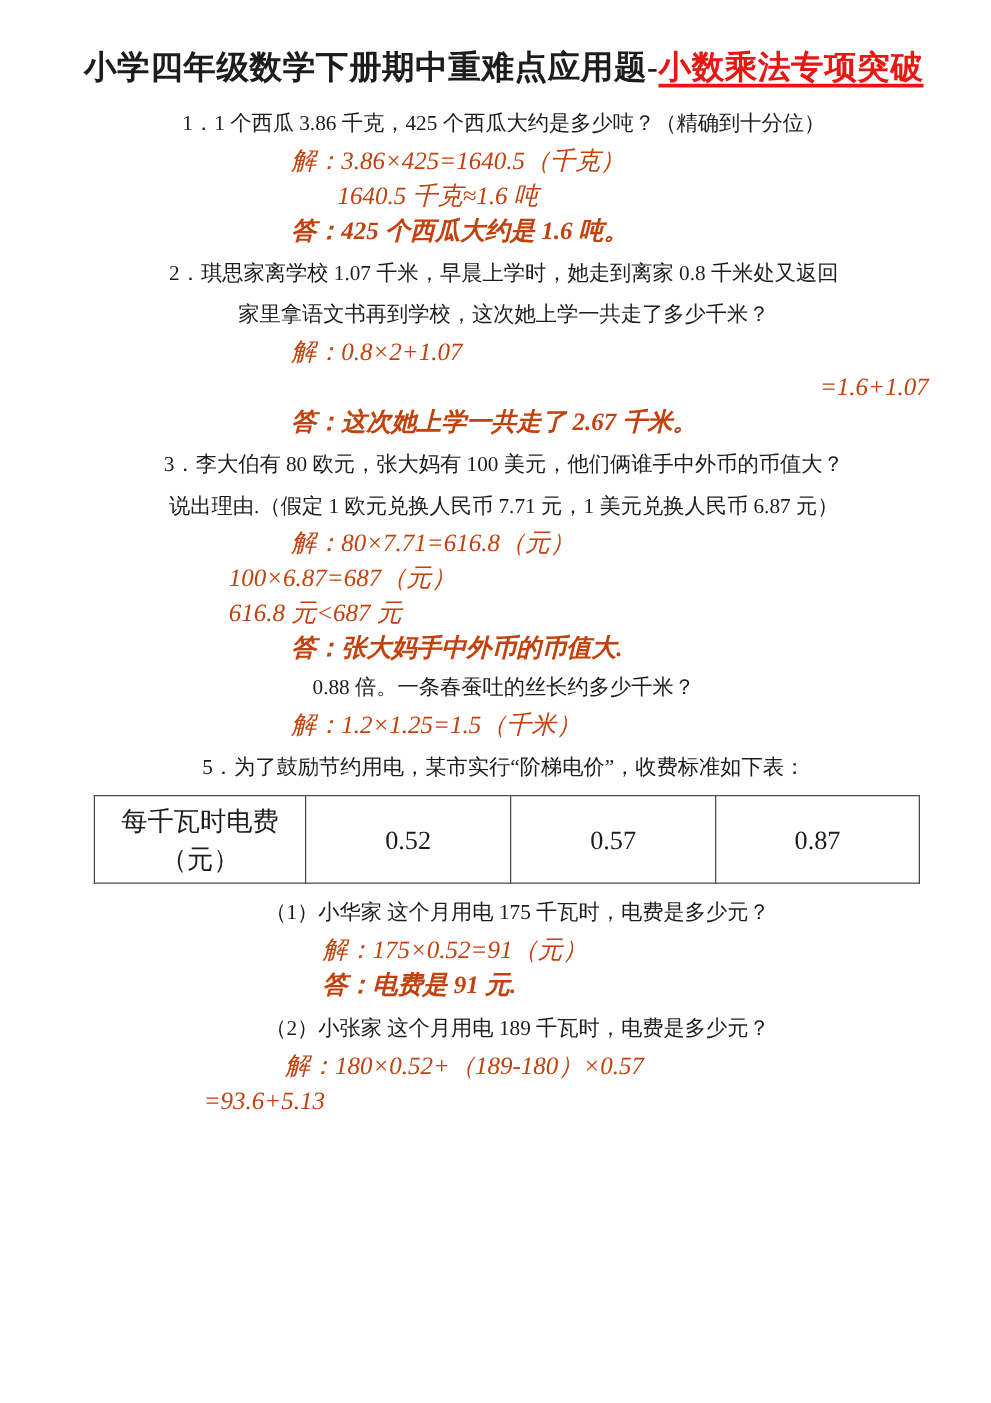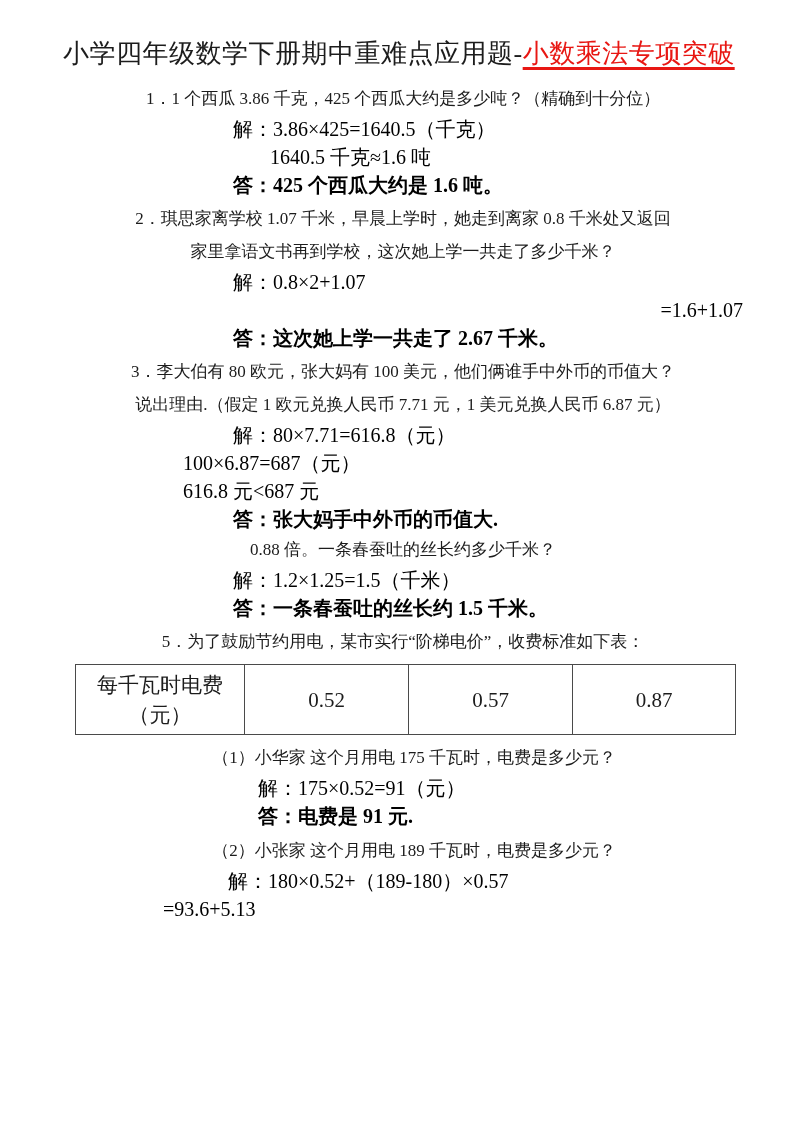--- a/index.html
+++ b/index.html
@@ -12,42 +12,44 @@
     box-sizing:border-box;
     width:793px;height:1122px;
     padding:34px 50px 0 63px;
     overflow:hidden;
     background:#ffffff;
   }
   .title{
     margin:0 0 8px 0;
     font-size:26px;
     line-height:40px;
-    font-weight:normal;
+    font-weight:bold;
+    text-align:center;
     white-space:nowrap;
     letter-spacing:0.5px;
   }
   .title .red-part{
     color:#e81713;
     text-decoration:underline;
     text-decoration-thickness:2.5px;
     text-underline-offset:5px;
   }
   .q{
     font-size:17px;
     line-height:33px;
     white-space:nowrap;
     text-align:center;
   }
   .gap{margin-top:3px;}
   .sol{
     font-size:20px;
     line-height:28px;
-    color:#000000;
+    color:#c2410c;
     white-space:nowrap;
+    font-style:italic;
   }
   .bold{font-weight:bold;}
   .i170{margin-left:170px;}
   .i207{margin-left:207px;}
   .i220{margin-left:220px;text-align:right;}
   .i227{margin-left:120px;}
   .i195{margin-left:195px;}
   .i165{margin-left:165px;}
   .i157{margin-left:100px;}
   .i22{margin-left:22px;}
@@ -90,21 +92,20 @@
 
   <div class="q gap">3．李大伯有 80 欧元，张大妈有 100 美元，他们俩谁手中外币的币值大？</div>
   <div class="q">说出理由.（假定 1 欧元兑换人民币 7.71 元，1 美元兑换人民币 6.87 元）</div>
   <div class="sol i170">解：80×7.71=616.8（元）</div>
   <div class="sol i227">100×6.87=687（元）</div>
   <div class="sol i227">616.8 元&lt;687 元</div>
   <div class="sol i170 bold">答：张大妈手中外币的币值大.</div>
 
   <div class="q">0.88 倍。一条春蚕吐的丝长约多少千米？</div>
   <div class="sol i170">解：1.2×1.25=1.5（千米）</div>
-  <div class="sol i170 bold">答：一条春蚕吐的丝长约 1.5 千米。</div>
 
   <div class="q gap">5．为了鼓励节约用电，某市实行“阶梯电价”，收费标准如下表：</div>
 
   <table class="rate">
     <colgroup>
       <col style="width:169px">
         <col style="width:164px">
         <col style="width:164px">
         <col style="width:163px">
     </colgroup>

